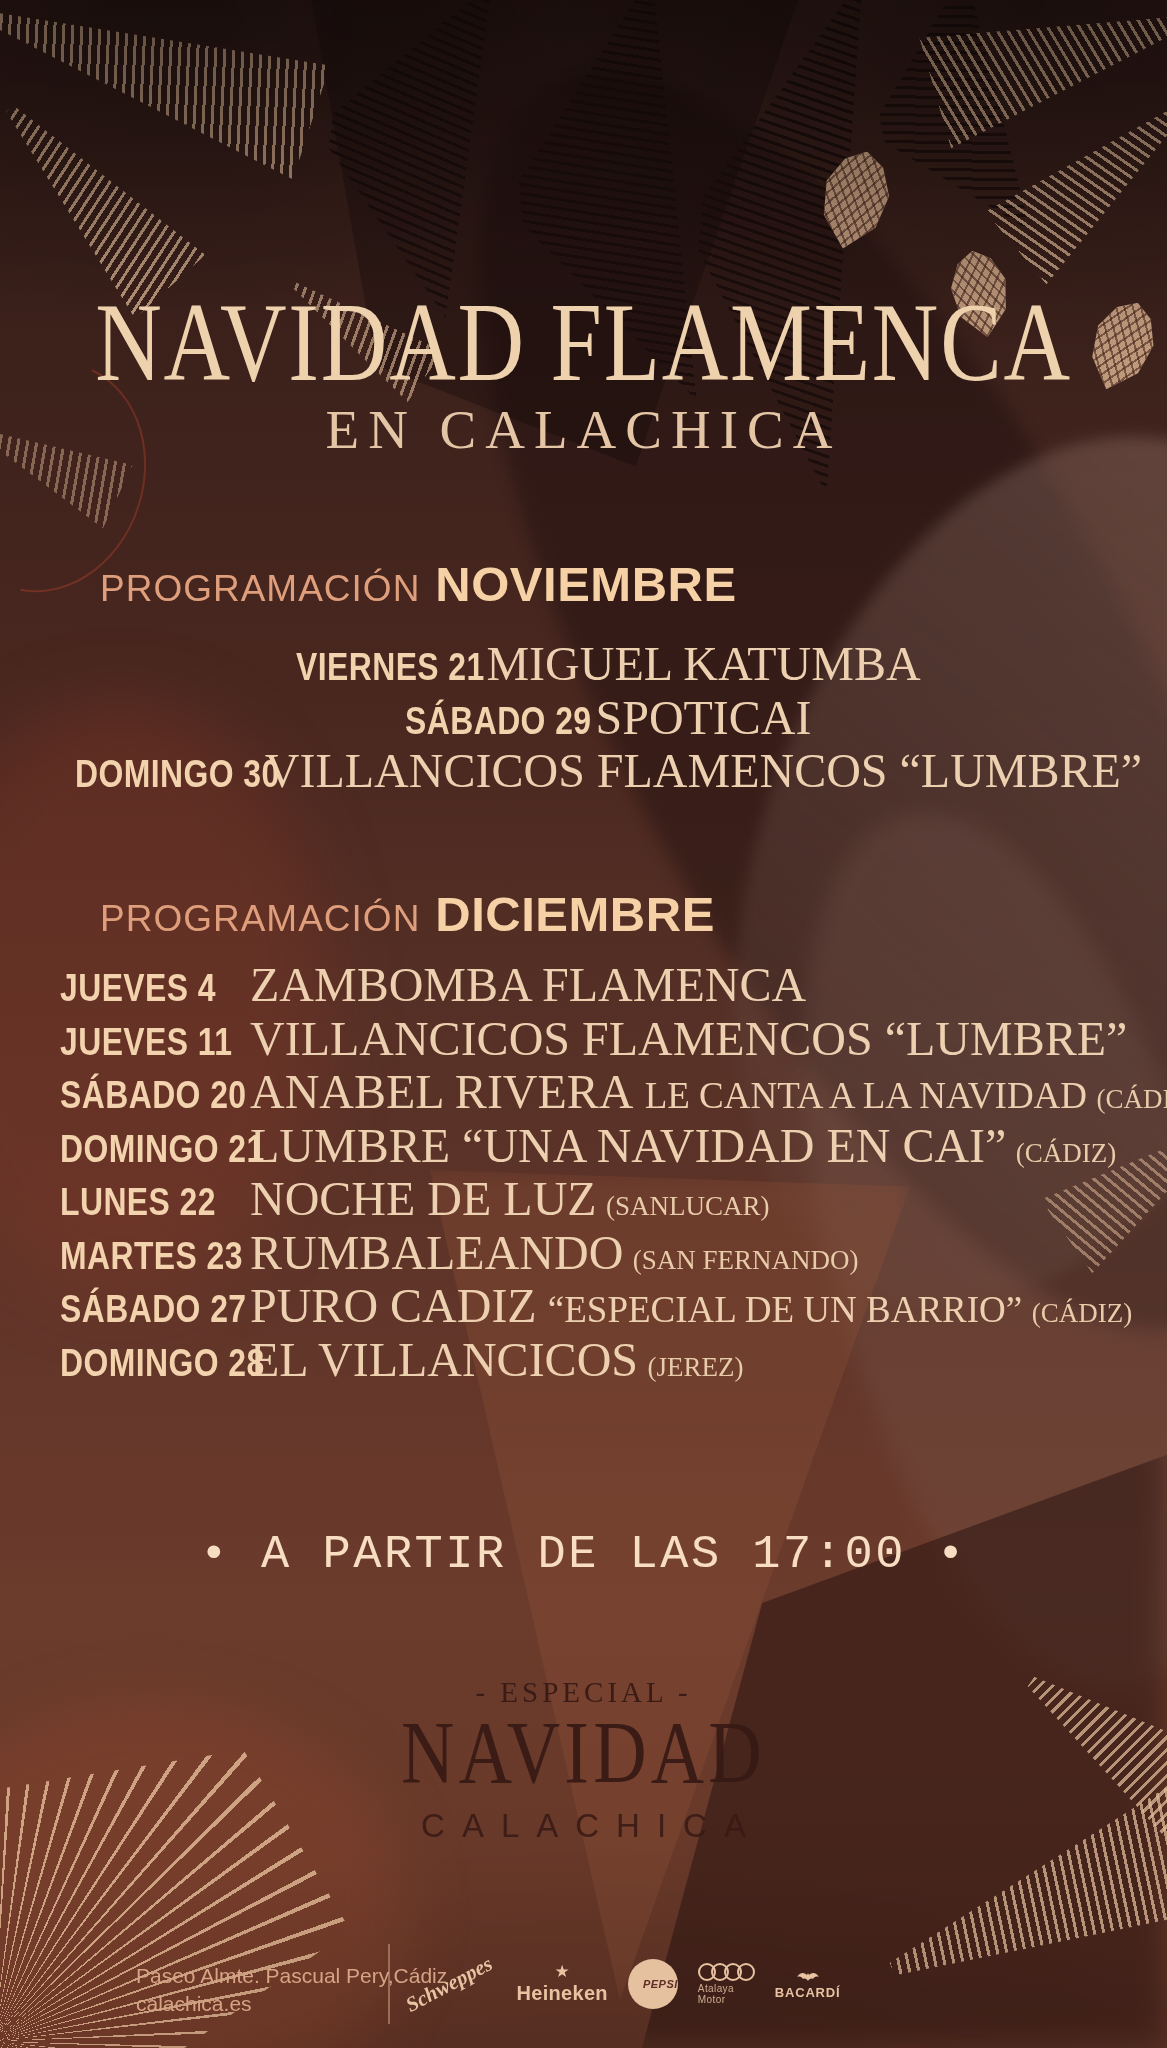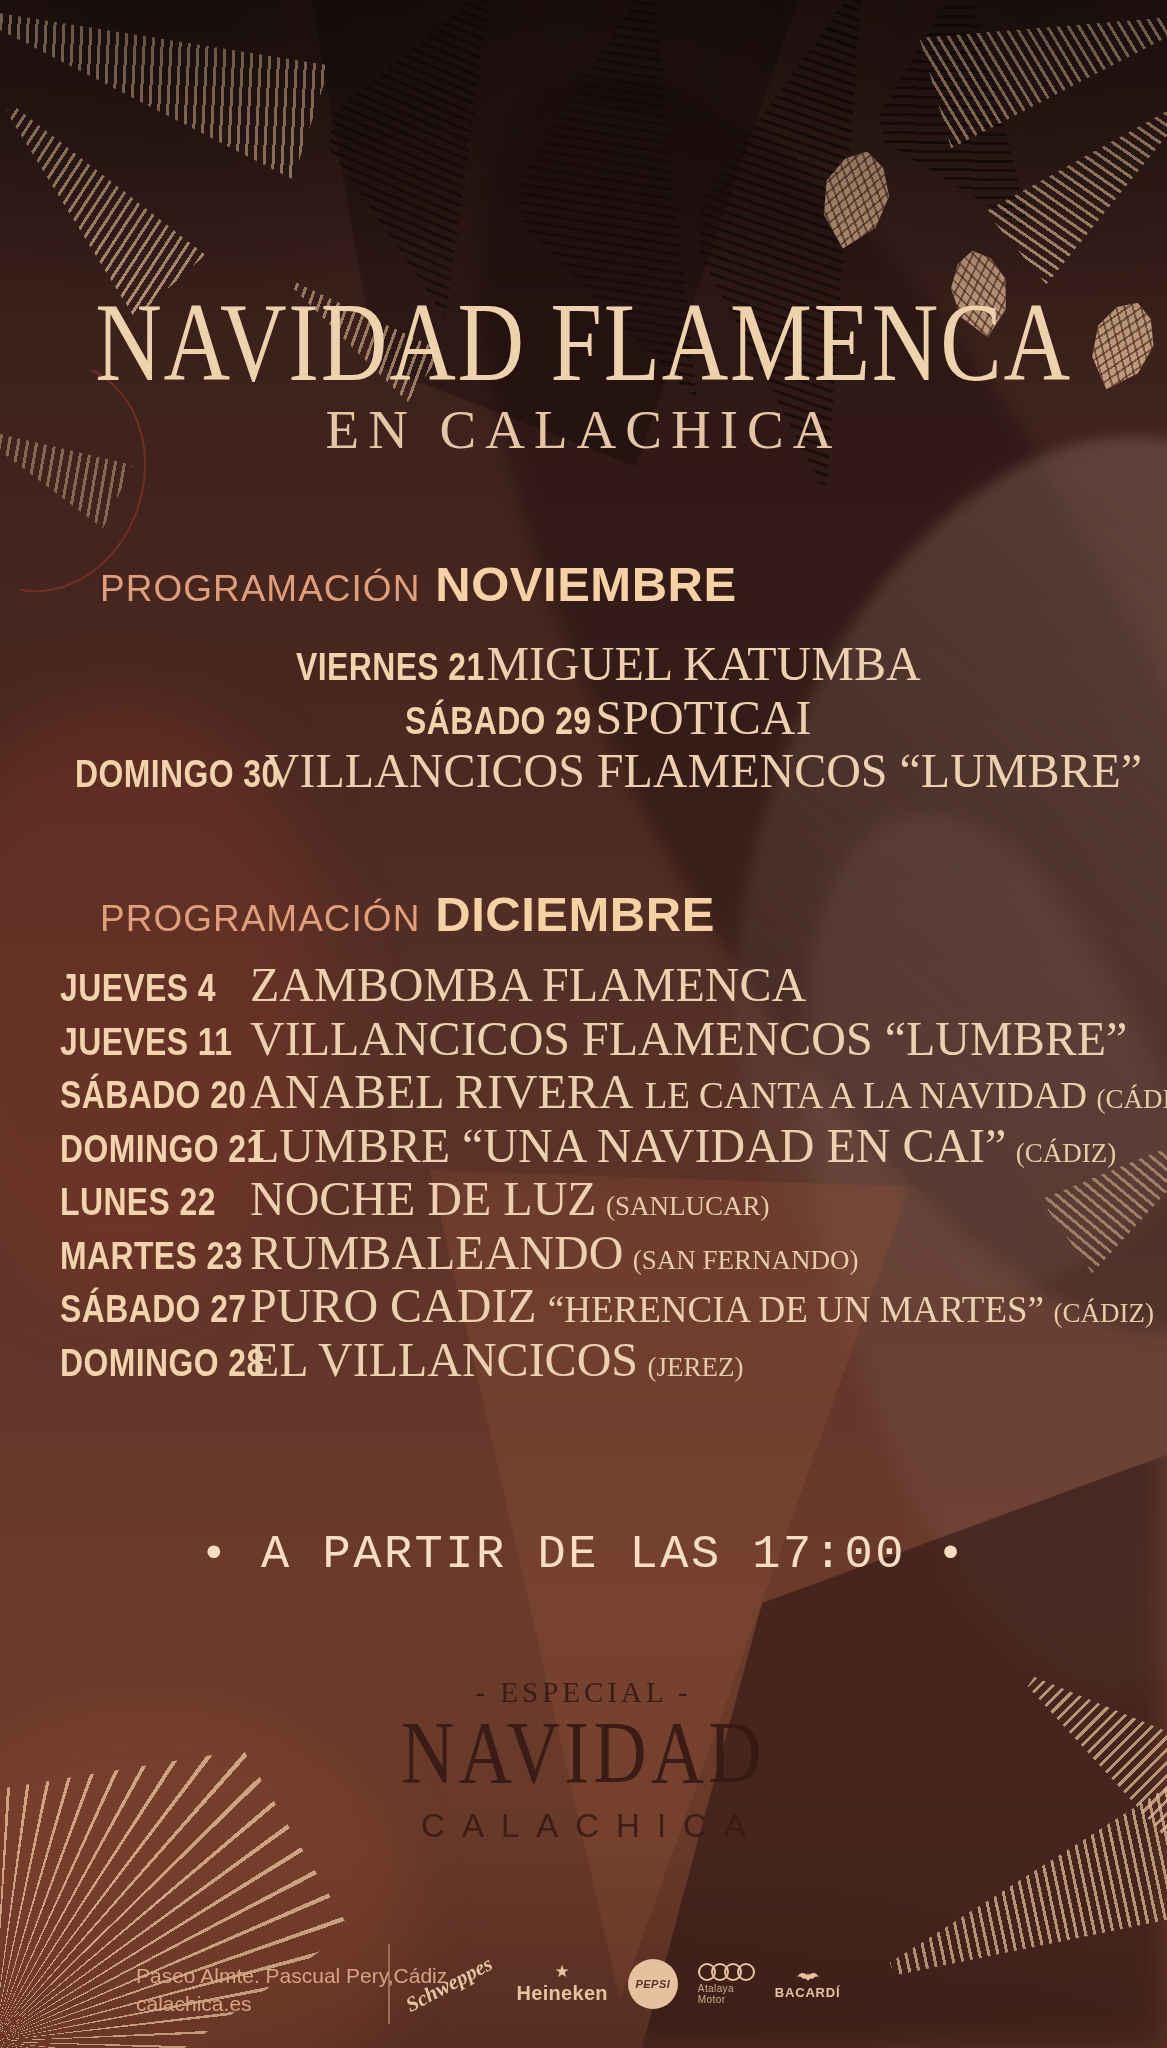--- a/index.html
+++ b/index.html
@@ -91,21 +91,21 @@
     background:rgba(215,165,135,.5);}
   .sponsors{position:absolute; left:402px; top:1936px; width:380px; height:96px;
     display:flex; align-items:center; gap:20px; color:#e7c3a2;
     font-family:"Liberation Sans", sans-serif;}
   .sponsor{display:flex; flex-direction:column; align-items:center; gap:2px;}
   .schweppes-text{display:inline-block; transform:rotate(-28deg);
     font-family:"Liberation Serif", serif; font-style:italic; font-weight:700; font-size:21px;}
   .hk-star{font-size:17px; line-height:16px;}
   .hk-text{font-weight:700; font-size:20px; letter-spacing:.3px;}
   .pepsi-circle{width:50px; height:50px; border-radius:50%; background:#e5c1a0;
-    display:flex; align-items:center; justify-content:center;}
+    display:flex; align-items:center; justify-content:flex-end;}
   .pepsi-text{font-size:11px; font-weight:700; font-style:italic; color:#5e2d24; letter-spacing:.5px;}
   .audi-rings{display:flex;}
   .audi-rings i{display:block; width:14px; height:14px; border:2px solid #e7c3a2; border-radius:50%;}
   .audi-rings i + i{margin-left:-5px;}
   .audi-text{font-size:10px; letter-spacing:.4px; opacity:.85;}
   .bacardi-text{font-weight:700; font-size:13px; letter-spacing:.8px;}
 </style>
 </head>
 <body>
 
@@ -180,21 +180,21 @@
     <div class="event-row">
       <span class="day">DOMINGO 21</span><span class="artist">LUMBRE “UNA NAVIDAD EN CAI”</span><span class="detail"></span><span class="place">(CÁDIZ)</span>
     </div>
     <div class="event-row">
       <span class="day">LUNES 22</span><span class="artist">NOCHE DE LUZ</span><span class="detail"></span><span class="place">(SANLUCAR)</span>
     </div>
     <div class="event-row">
       <span class="day">MARTES 23</span><span class="artist">RUMBALEANDO</span><span class="detail"></span><span class="place">(SAN FERNANDO)</span>
     </div>
     <div class="event-row">
-      <span class="day">SÁBADO 27</span><span class="artist">PURO CADIZ</span><span class="detail">“HERENCIA DE UN MARTES”</span><span class="place">(CÁDIZ)</span>
+      <span class="day">SÁBADO 27</span><span class="artist">PURO CADIZ</span><span class="detail">“ESPECIAL DE UN BARRIO”</span><span class="place">(CÁDIZ)</span>
     </div>
     <div class="event-row">
       <span class="day">DOMINGO 28</span><span class="artist">EL VILLANCICOS</span><span class="detail"></span><span class="place">(JEREZ)</span>
     </div>
   </div>
 
   <div class="time-note">• A PARTIR DE LAS 17:00 •</div>
 
   <div class="logo">
     <div class="eyebrow">- ESPECIAL -</div>

